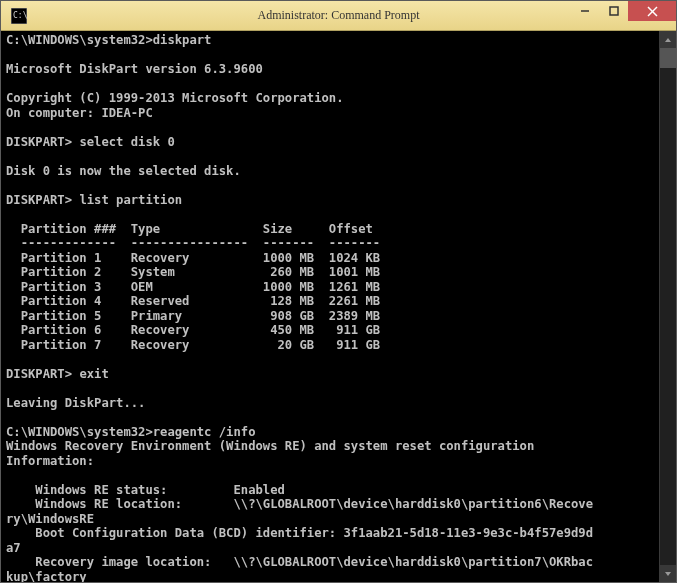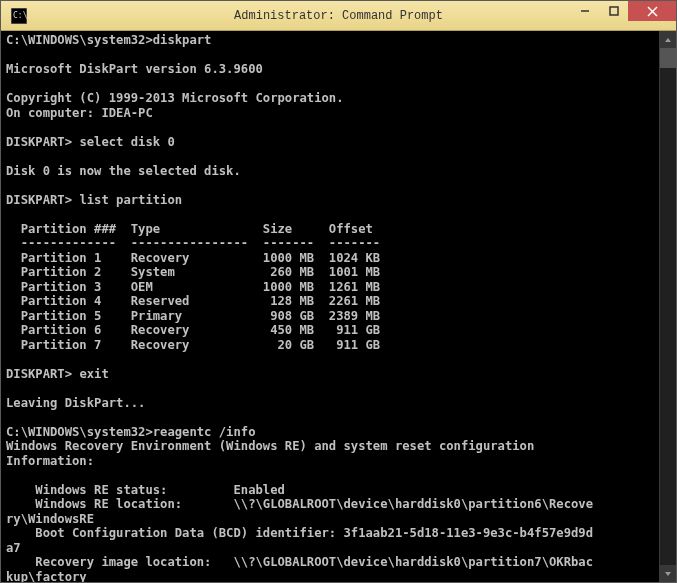--- a/index.html
+++ b/index.html
@@ -24,21 +24,21 @@
     height: 20px;
     margin-left: 8px;
     display: flex;
     align-items: center;
     justify-content: center;
   }
   .title-text {
     position: absolute;
     left: 50%;
     transform: translateX(-50%);
-    font-family: Liberation Mono, monospace;
+    font-family: Liberation Serif, serif;
     font-size: 12px;
     color: #333;
   }
   .win-controls {
     margin-left: auto;
     display: flex;
     height: 100%;
   }
   .win-btn {
     width: 46px;

